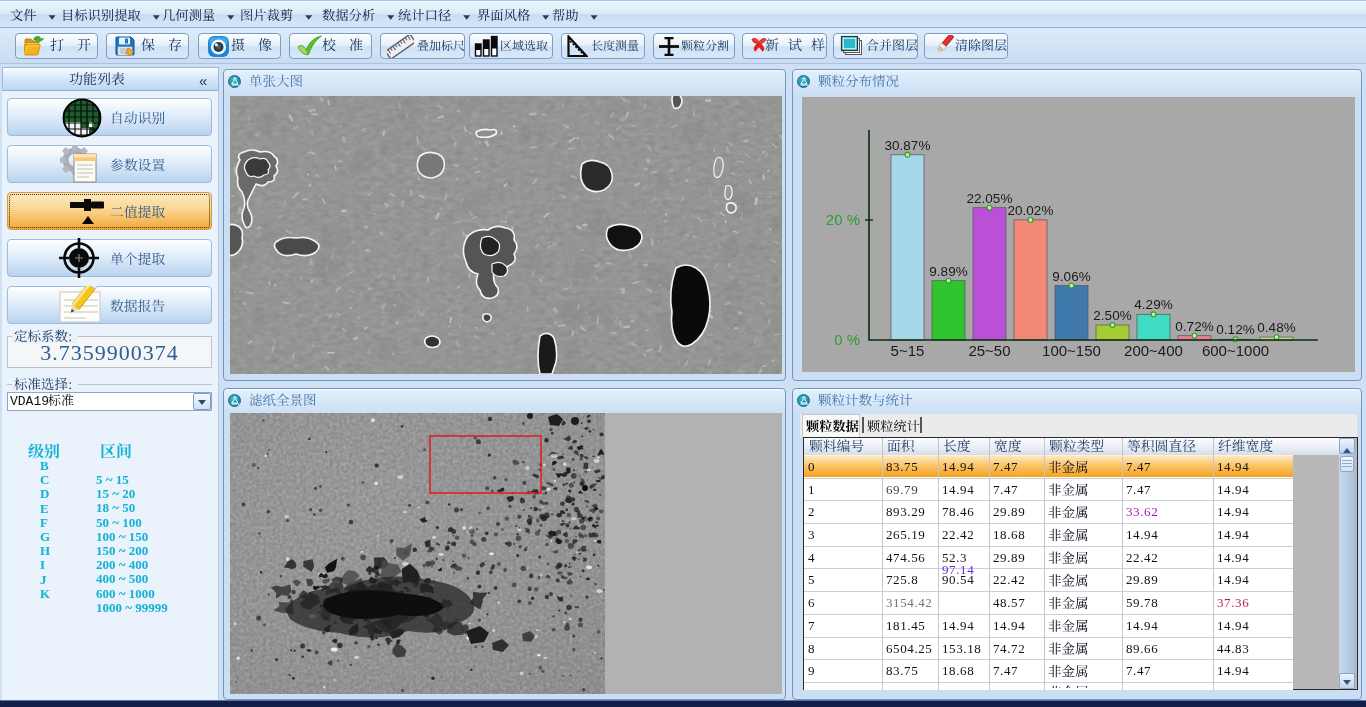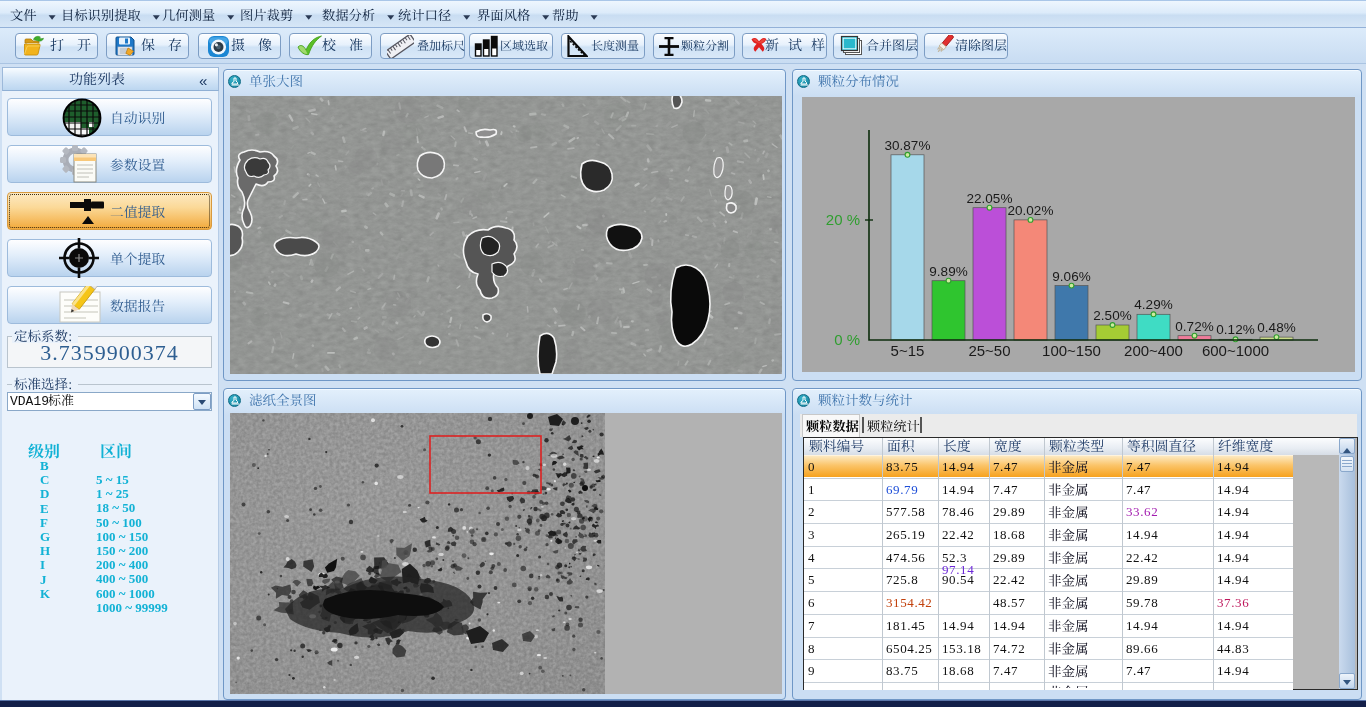--- a/index.html
+++ b/index.html
@@ -184,21 +184,21 @@
     <div>E</div>
     <div>F</div>
     <div>G</div>
     <div>H</div>
     <div>I</div>
     <div>J</div>
     <div>K</div>
   </div>
 <div class="abs" style="left:96px;top:473px;font:bold 13px 'Liberation Serif',serif;color:#12b2d5;line-height:14.2px">
     <div>5 ~ 15</div>
-    <div>1 ~ 25</div>
+    <div>15 ~ 20</div>
     <div>18 ~ 50</div>
     <div>50 ~ 100</div>
     <div>100 ~ 150</div>
     <div>150 ~ 200</div>
     <div>200 ~ 400</div>
     <div>400 ~ 500</div>
     <div>600 ~ 1000</div>
     <div>1000 ~ 99999</div>
   </div>
 <div class="panel" style="left:223px;top:69px;width:563px;height:312px"></div>
@@ -1509,28 +1509,28 @@
 <div class="abs" style="left:804px;top:455px;width:489px;height:22px;background:linear-gradient(#fde9c0,#fbc468 45%,#f6a21f);border-top:1px solid #fff3dd"></div>
 <div class="abs" style="left:804px;top:478px;width:489px;height:1px;background:#c8d0d8"></div>
 <div class="abs" style="left:808px;top:459px;font:13px 'Liberation Serif',serif;color:#111;letter-spacing:0.6px">0</div>
 <div class="abs" style="left:886px;top:459px;font:13px 'Liberation Serif',serif;color:#111;letter-spacing:0.6px">83.75</div>
 <div class="abs" style="left:942px;top:459px;font:13px 'Liberation Serif',serif;color:#111;letter-spacing:0.6px">14.94</div>
 <div class="abs" style="left:993px;top:459px;font:13px 'Liberation Serif',serif;color:#111;letter-spacing:0.6px">7.47</div>
 <div class="abs" style="left:1126px;top:459px;font:13px 'Liberation Serif',serif;color:#111;letter-spacing:0.6px">7.47</div>
 <div class="abs" style="left:1217px;top:459px;font:13px 'Liberation Serif',serif;color:#111;letter-spacing:0.6px">14.94</div>
 <div class="abs" style="left:804px;top:500px;width:489px;height:1px;background:#c8d0d8"></div>
 <div class="abs" style="left:808px;top:482px;font:13px 'Liberation Serif',serif;color:#111;letter-spacing:0.6px">1</div>
-<div class="abs" style="left:886px;top:482px;font:13px 'Liberation Serif',serif;color:#1d4ed8;letter-spacing:0.6px">69.79</div>
+<div class="abs" style="left:886px;top:482px;font:13px 'Liberation Serif',serif;color:#404040;letter-spacing:0.6px">69.79</div>
 <div class="abs" style="left:942px;top:482px;font:13px 'Liberation Serif',serif;color:#111;letter-spacing:0.6px">14.94</div>
 <div class="abs" style="left:993px;top:482px;font:13px 'Liberation Serif',serif;color:#111;letter-spacing:0.6px">7.47</div>
 <div class="abs" style="left:1126px;top:482px;font:13px 'Liberation Serif',serif;color:#111;letter-spacing:0.6px">7.47</div>
 <div class="abs" style="left:1217px;top:482px;font:13px 'Liberation Serif',serif;color:#111;letter-spacing:0.6px">14.94</div>
 <div class="abs" style="left:804px;top:523px;width:489px;height:1px;background:#c8d0d8"></div>
 <div class="abs" style="left:808px;top:504px;font:13px 'Liberation Serif',serif;color:#111;letter-spacing:0.6px">2</div>
-<div class="abs" style="left:886px;top:504px;font:13px 'Liberation Serif',serif;color:#111;letter-spacing:0.6px">577.58</div>
+<div class="abs" style="left:886px;top:504px;font:13px 'Liberation Serif',serif;color:#111;letter-spacing:0.6px">893.29</div>
 <div class="abs" style="left:942px;top:504px;font:13px 'Liberation Serif',serif;color:#111;letter-spacing:0.6px">78.46</div>
 <div class="abs" style="left:993px;top:504px;font:13px 'Liberation Serif',serif;color:#111;letter-spacing:0.6px">29.89</div>
 <div class="abs" style="left:1126px;top:504px;font:13px 'Liberation Serif',serif;color:#a21caf;letter-spacing:0.6px">33.62</div>
 <div class="abs" style="left:1217px;top:504px;font:13px 'Liberation Serif',serif;color:#111;letter-spacing:0.6px">14.94</div>
 <div class="abs" style="left:804px;top:546px;width:489px;height:1px;background:#c8d0d8"></div>
 <div class="abs" style="left:808px;top:527px;font:13px 'Liberation Serif',serif;color:#111;letter-spacing:0.6px">3</div>
 <div class="abs" style="left:886px;top:527px;font:13px 'Liberation Serif',serif;color:#111;letter-spacing:0.6px">265.19</div>
 <div class="abs" style="left:942px;top:527px;font:13px 'Liberation Serif',serif;color:#111;letter-spacing:0.6px">22.42</div>
 <div class="abs" style="left:993px;top:527px;font:13px 'Liberation Serif',serif;color:#111;letter-spacing:0.6px">18.68</div>
 <div class="abs" style="left:1126px;top:527px;font:13px 'Liberation Serif',serif;color:#111;letter-spacing:0.6px">14.94</div>
@@ -1544,21 +1544,21 @@
 <div class="abs" style="left:1217px;top:550px;font:13px 'Liberation Serif',serif;color:#111;letter-spacing:0.6px">14.94</div>
 <div class="abs" style="left:804px;top:591px;width:489px;height:1px;background:#c8d0d8"></div>
 <div class="abs" style="left:808px;top:572px;font:13px 'Liberation Serif',serif;color:#111;letter-spacing:0.6px">5</div>
 <div class="abs" style="left:886px;top:572px;font:13px 'Liberation Serif',serif;color:#111;letter-spacing:0.6px">725.8</div>
 <div class="abs" style="left:942px;top:572px;font:13px 'Liberation Serif',serif;color:#111;letter-spacing:0.6px">90.54</div>
 <div class="abs" style="left:993px;top:572px;font:13px 'Liberation Serif',serif;color:#111;letter-spacing:0.6px">22.42</div>
 <div class="abs" style="left:1126px;top:572px;font:13px 'Liberation Serif',serif;color:#111;letter-spacing:0.6px">29.89</div>
 <div class="abs" style="left:1217px;top:572px;font:13px 'Liberation Serif',serif;color:#111;letter-spacing:0.6px">14.94</div>
 <div class="abs" style="left:804px;top:614px;width:489px;height:1px;background:#c8d0d8"></div>
 <div class="abs" style="left:808px;top:595px;font:13px 'Liberation Serif',serif;color:#111;letter-spacing:0.6px">6</div>
-<div class="abs" style="left:886px;top:595px;font:13px 'Liberation Serif',serif;color:#c2410c;letter-spacing:0.6px">3154.42</div>
+<div class="abs" style="left:886px;top:595px;font:13px 'Liberation Serif',serif;color:#737373;letter-spacing:0.6px">3154.42</div>
 <div class="abs" style="left:942px;top:562px;font:13px 'Liberation Serif',serif;color:#6d28d9;letter-spacing:0.6px">97.14</div>
 <div class="abs" style="left:993px;top:595px;font:13px 'Liberation Serif',serif;color:#111;letter-spacing:0.6px">48.57</div>
 <div class="abs" style="left:1126px;top:595px;font:13px 'Liberation Serif',serif;color:#111;letter-spacing:0.6px">59.78</div>
 <div class="abs" style="left:1217px;top:595px;font:13px 'Liberation Serif',serif;color:#be185d;letter-spacing:0.6px">37.36</div>
 <div class="abs" style="left:804px;top:637px;width:489px;height:1px;background:#c8d0d8"></div>
 <div class="abs" style="left:808px;top:618px;font:13px 'Liberation Serif',serif;color:#111;letter-spacing:0.6px">7</div>
 <div class="abs" style="left:886px;top:618px;font:13px 'Liberation Serif',serif;color:#111;letter-spacing:0.6px">181.45</div>
 <div class="abs" style="left:942px;top:618px;font:13px 'Liberation Serif',serif;color:#111;letter-spacing:0.6px">14.94</div>
 <div class="abs" style="left:993px;top:618px;font:13px 'Liberation Serif',serif;color:#111;letter-spacing:0.6px">14.94</div>
 <div class="abs" style="left:1126px;top:618px;font:13px 'Liberation Serif',serif;color:#111;letter-spacing:0.6px">14.94</div>

